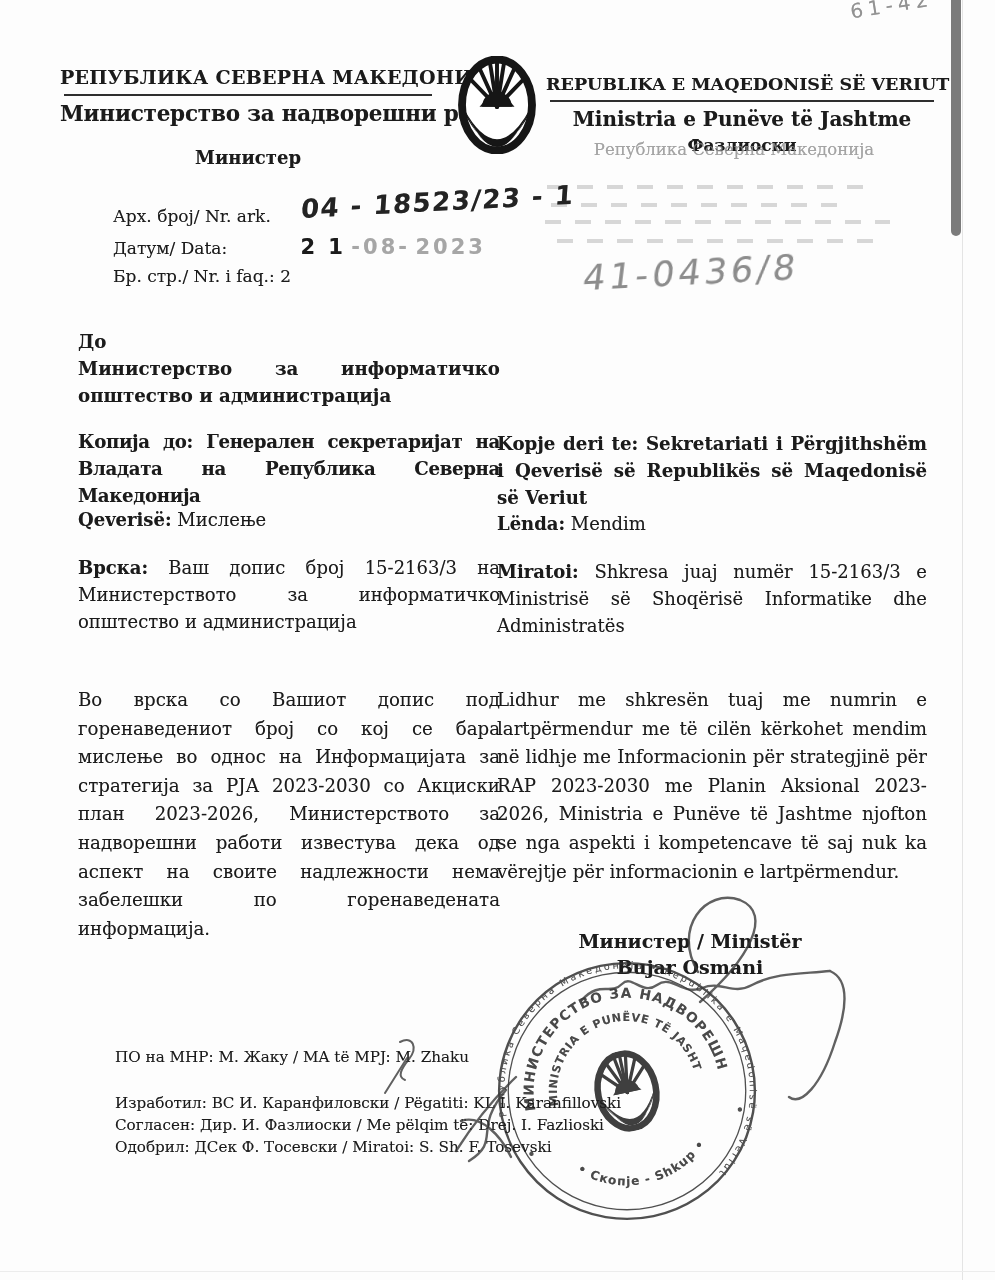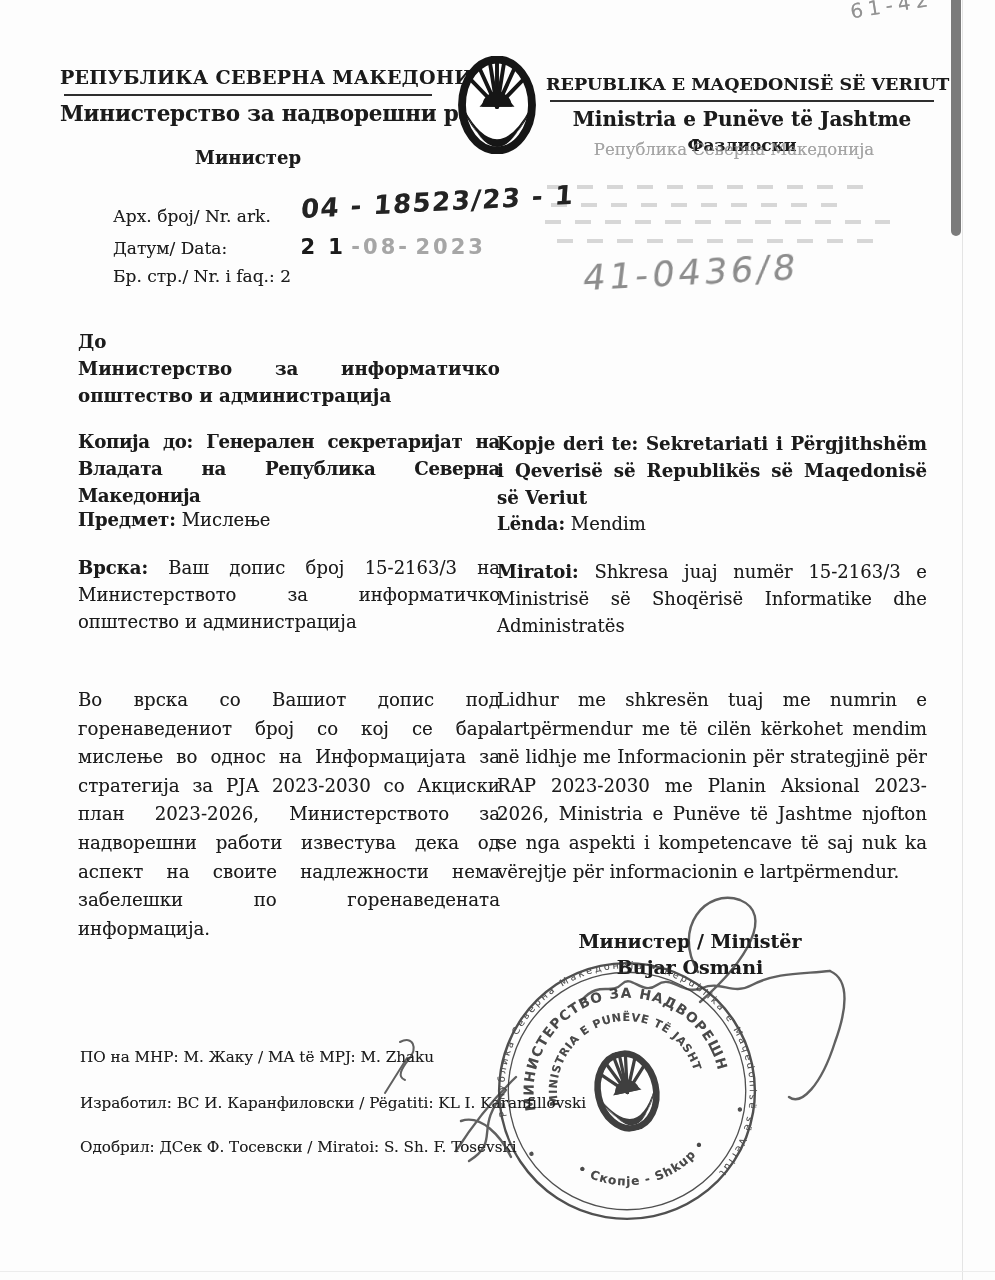--- a/index.html
+++ b/index.html
@@ -45,21 +45,21 @@
   .colsq{left:497px;width:430px;}
   .addr{font-size:18.2px;font-weight:bold;line-height:27px;}
   .tight{letter-spacing:-.35px;}
   .para{font-size:18px;line-height:27px;}
   .bodytxt{font-size:18.2px;line-height:28.6px;}
 
   
   .signblock{left:565px;top:928px;width:250px;text-align:center;font-weight:bold;font-size:19px;line-height:26px;}
 
   
-  .approval{font-size:15.2px;white-space:nowrap;}
+  .approval{font-size:15.2px;white-space:nowrap;margin-left:35px;}
 
   
   .roundstamp{left:490px;top:954px;opacity:.82;transform:rotate(-12deg);}
 
   
   .corner{left:850px;top:-7px;font-family:"DejaVu Sans",sans-serif;font-size:20px;color:#6f6f6f;
           transform:rotate(-9deg);letter-spacing:5px;opacity:.75;}
 
   
   .scroll-thumb{left:951px;top:-8px;width:10px;height:244px;background:#7b7b7b;border-radius:6px;}
@@ -138,21 +138,21 @@
   </div>
 
   <div class="abs corner">61-42</div>
 
   <div class="abs colmk addr" style="top:328px">
     <div>До</div>
     <div class="just">Министерство за информатичко општество и администрација</div>
   </div>
   <div class="abs colmk addr tight just" style="top:428px">Копија до: Генерален секретаријат на Владата на Република Северна Македонија</div>
   <div class="abs colmk para" style="top:506px">
-    <span class="b">Предмет:</span>
+    <span class="b">Qeverisë:</span>
     <span>Мислење</span>
   </div>
   <div class="abs colmk para just" style="top:554px">
     <span class="b">Врска:</span>
     <span>Ваш допис број 15-2163/3 на Министерството за информатичко општество и администрација</span>
   </div>
 
   <div class="abs colsq addr just" style="top:430px">Kopje deri te: Sekretariati i Përgjithshëm i Qeverisë së Republikës së Maqedonisë së Veriut</div>
   <div class="abs colsq para" style="top:510px">
     <span class="b">Lënda:</span>
@@ -194,20 +194,21 @@
     <text font-family="DejaVu Sans, sans-serif" font-size="12" font-weight="bold" letter-spacing="1" fill="#222222">
       <textPath href="#botArc" startOffset="50%" text-anchor="middle">• Скопје - Shkup •</textPath>
     </text>
     <circle cx="30" cy="176" r="2.2" fill="#2b2b2b"></circle>
     <circle cx="240" cy="176" r="2.2" fill="#2b2b2b"></circle>
     <use href="#emblem" x="99" y="95" width="72" height="80"></use>
   </svg>
 
   <div class="abs approval" style="left:80px;top:1048px">ПО на МНР: М. Жаку / MA të MPJ: M. Zhaku</div>
   <div class="abs approval" style="left:80px;top:1094px">Изработил: ВС И. Каранфиловски / Pëgatiti: KL I. Karanfillovski</div>
+  <div class="abs approval" style="left:80px;top:1116px">Согласен: Дир. И. Фазлиоски / Me pëlqim të: Drej. I. Fazlioski</div>
   <div class="abs approval" style="left:80px;top:1138px">Одобрил: ДСек Ф. Тосевски / Miratoi: S. Sh. F. Tosevski</div>
 
   <svg class="abs overlay" style="left:0;top:0" width="995" height="1280">
     <g fill="none" stroke="#3a3a3a" stroke-width="2.4" stroke-linecap="round" opacity="0.8">
 
       <path d="M 698 972 C 672 928, 706 888, 740 900 C 774 914, 748 960, 700 1002"></path>
       <path d="M 582 1000 C 600 980, 610 996, 622 984 C 632 974, 642 996, 657 985 C 672 974, 682 996, 702 988 C 722 980, 732 996, 752 985 C 777 972, 802 974, 830 971"></path>
       <path d="M 830 971 C 851 980, 846 1012, 835 1042 C 821 1086, 801 1106, 789 1097"></path>
 
       <path d="M 400 1042 C 413 1035, 418 1048, 409 1059 C 401 1069, 397 1077, 405 1080" stroke-width="2"></path>

